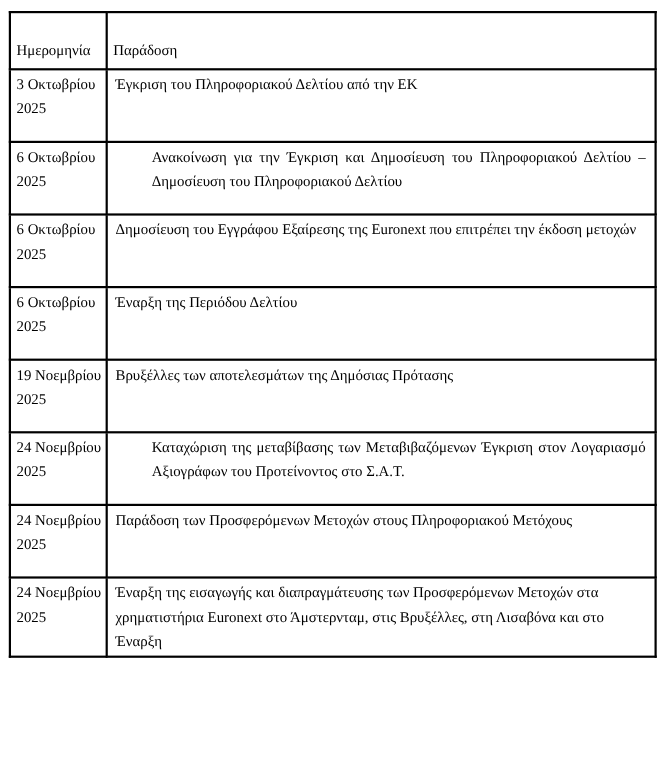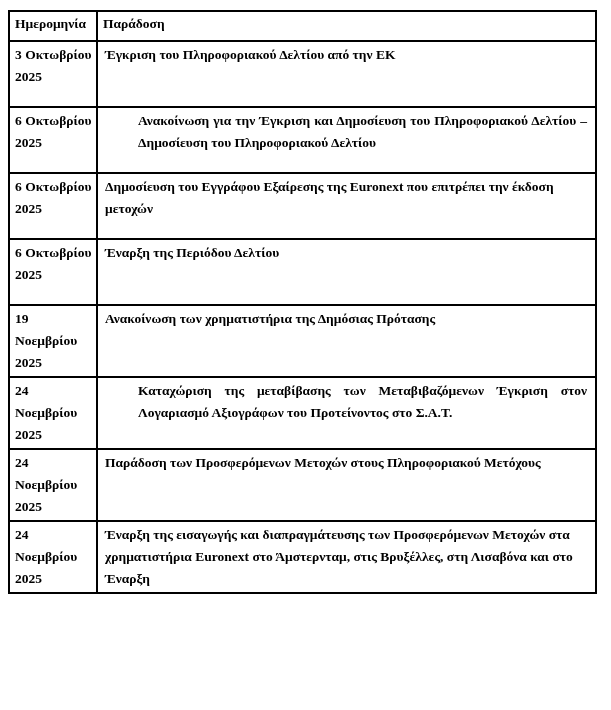--- a/index.html
+++ b/index.html
@@ -32,32 +32,31 @@
     font-size: 13.5px;
     line-height: 22px;
   }
   col.c-date  { width: 88px; }
   col.c-event { width: auto; }
   th, td {
     border: 2px solid var(--border, #000000);
     vertical-align: top;
     text-align: left;
     overflow: hidden;
-    font-weight: bold;
   }
   th {
-    font-weight: bold;
-    padding: 1px 5px 5px 5px;
+    font-weight: normal;
+    padding: 23px 5px 5px 5px;
   }
   td {
     padding: 2px 8px 2px 5px;
     height: 66px;
   }
   td.date-cell {
-    font-weight: bold;
+    font-weight: normal;
     padding-right: 4px;
   }
   td.event-cell {
     padding-left: 7px;
   }
   td.event-cell.justify {
     text-align: justify;
     padding-left: 40px;
   }
 </style>
@@ -88,21 +87,21 @@
         <tr>
     <td class="date-cell">6 Οκτωβρίου 2025</td>
     <td class="event-cell">Δημοσίευση του Εγγράφου Εξαίρεσης της Euronext που επιτρέπει την έκδοση μετοχών</td>
   </tr>
         <tr>
     <td class="date-cell">6 Οκτωβρίου 2025</td>
     <td class="event-cell">Έναρξη της Περιόδου Δελτίου</td>
   </tr>
         <tr>
     <td class="date-cell">19 Νοεμβρίου 2025</td>
-    <td class="event-cell">Ανακοίνωση των χρηματιστήρια της Δημόσιας Πρότασης</td>
+    <td class="event-cell">Βρυξέλλες των αποτελεσμάτων της Δημόσιας Πρότασης</td>
   </tr>
         <tr>
     <td class="date-cell">24 Νοεμβρίου 2025</td>
     <td class="event-cell justify">Καταχώριση της μεταβίβασης των Μεταβιβαζόμενων Έγκριση στον Λογαριασμό Αξιογράφων του Προτείνοντος στο Σ.Α.Τ.</td>
   </tr>
         <tr>
     <td class="date-cell">24 Νοεμβρίου 2025</td>
     <td class="event-cell">Παράδοση των Προσφερόμενων Μετοχών στους Πληροφοριακού Μετόχους</td>
   </tr>
         <tr>

